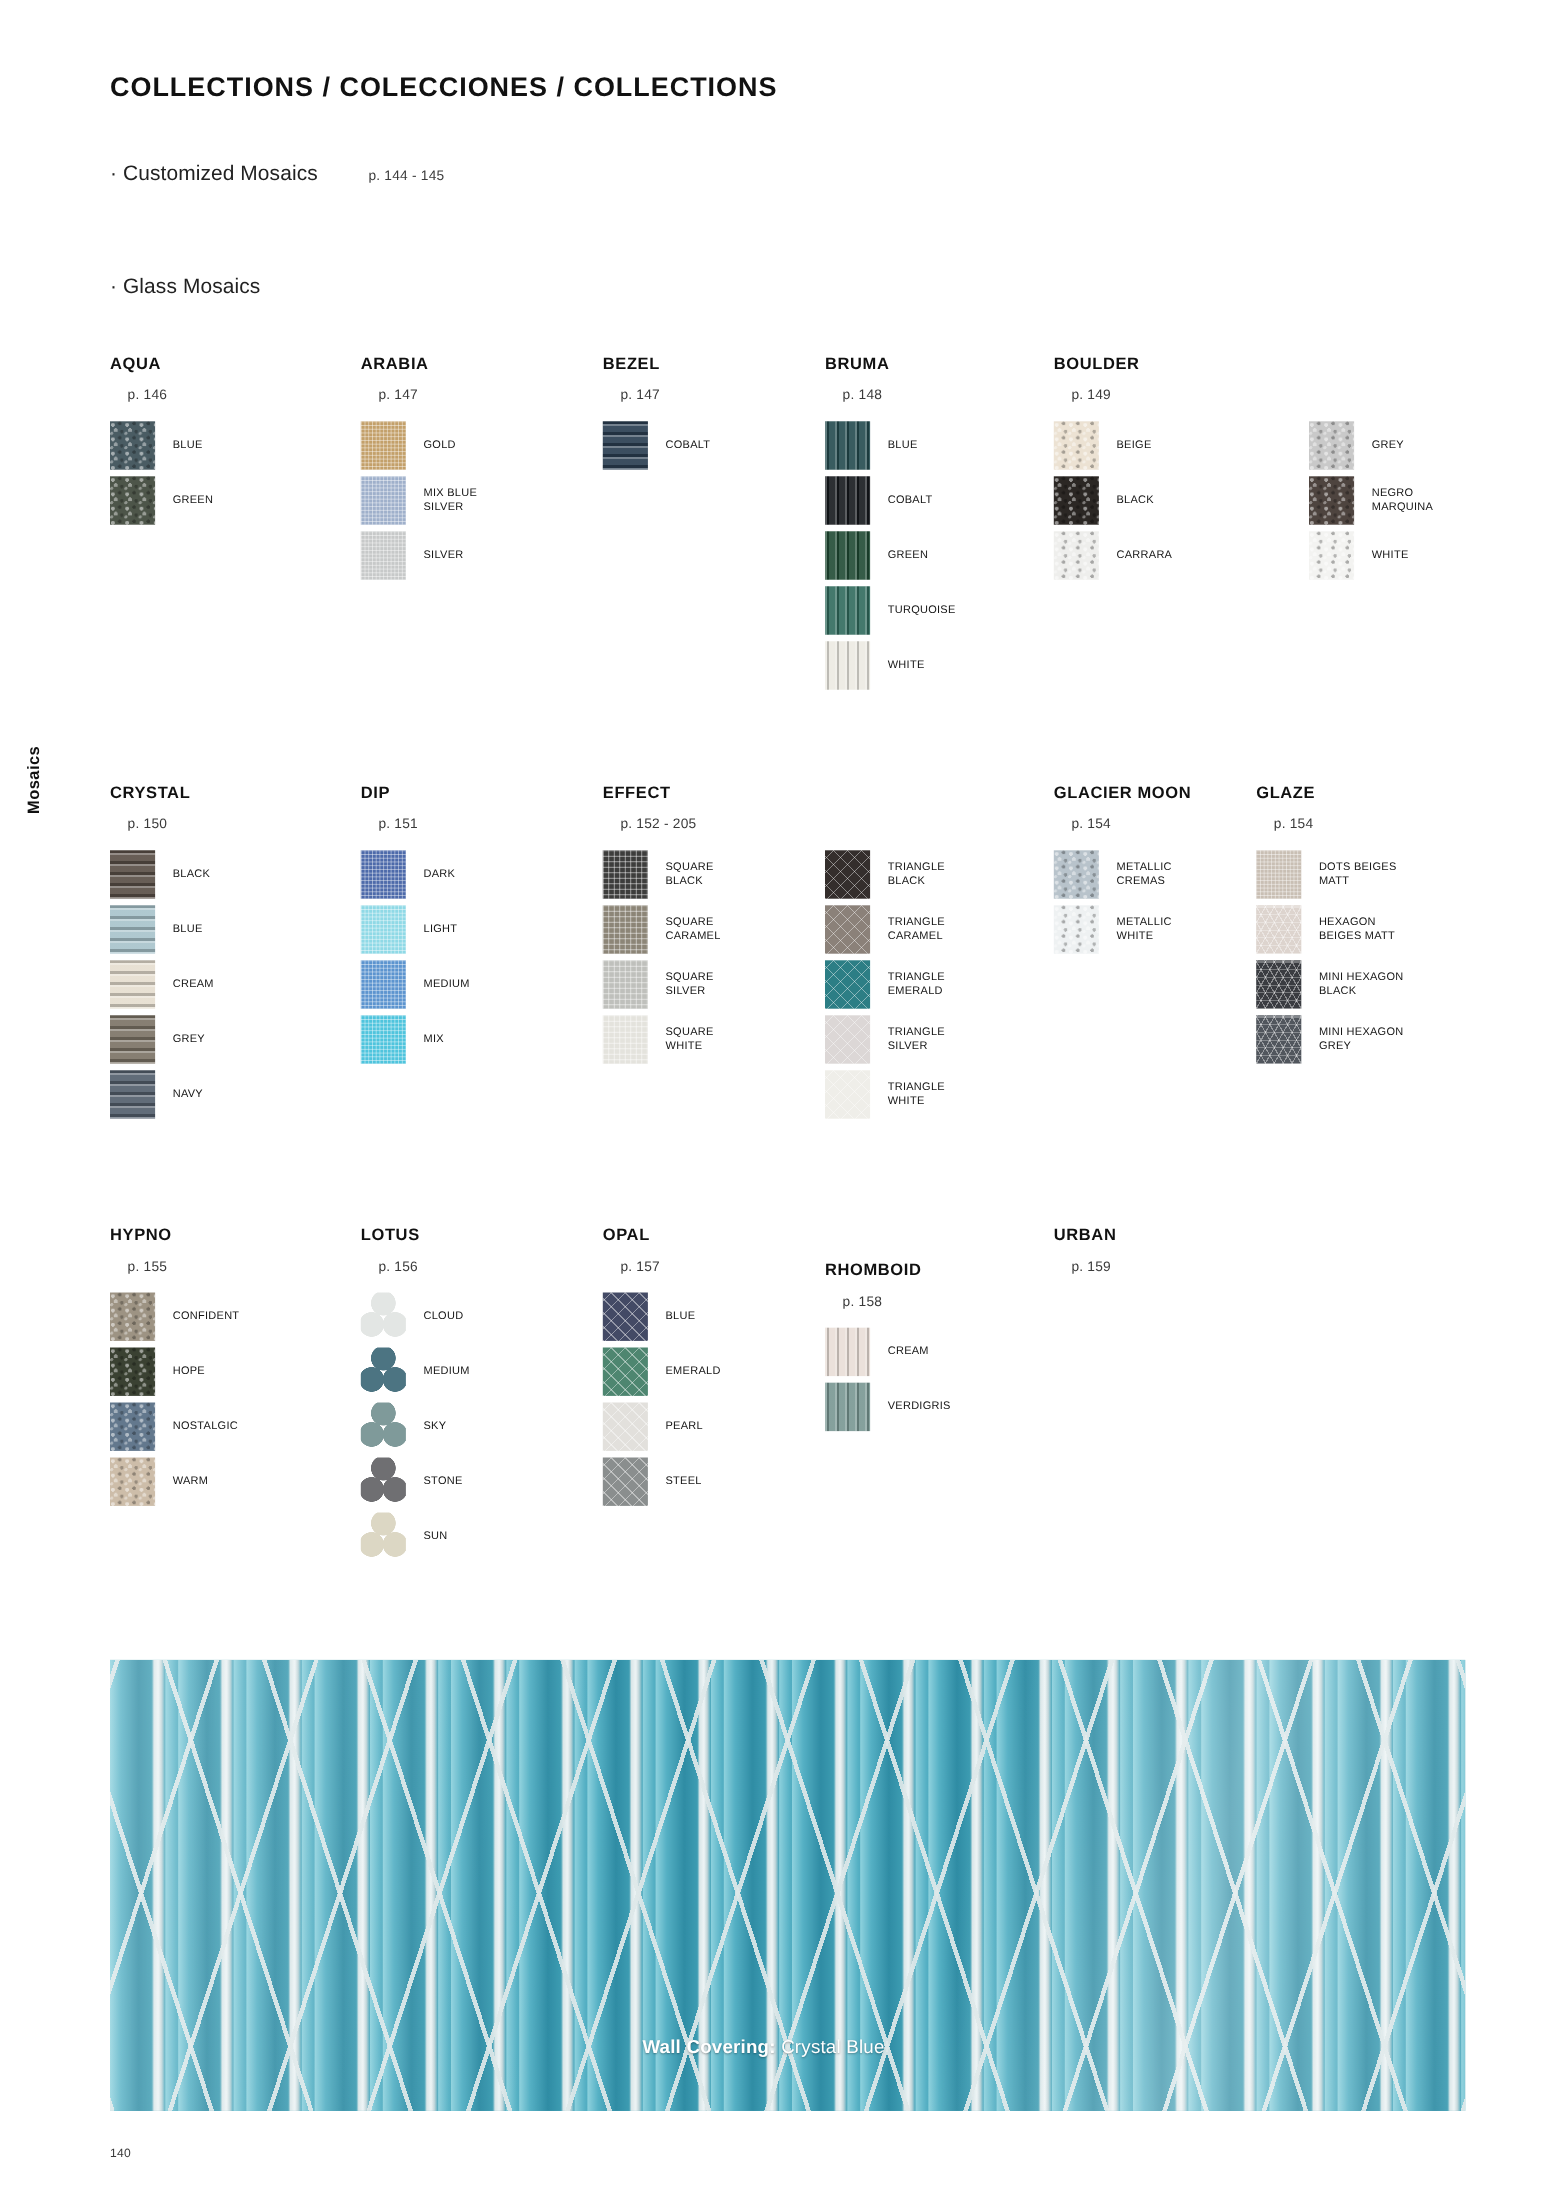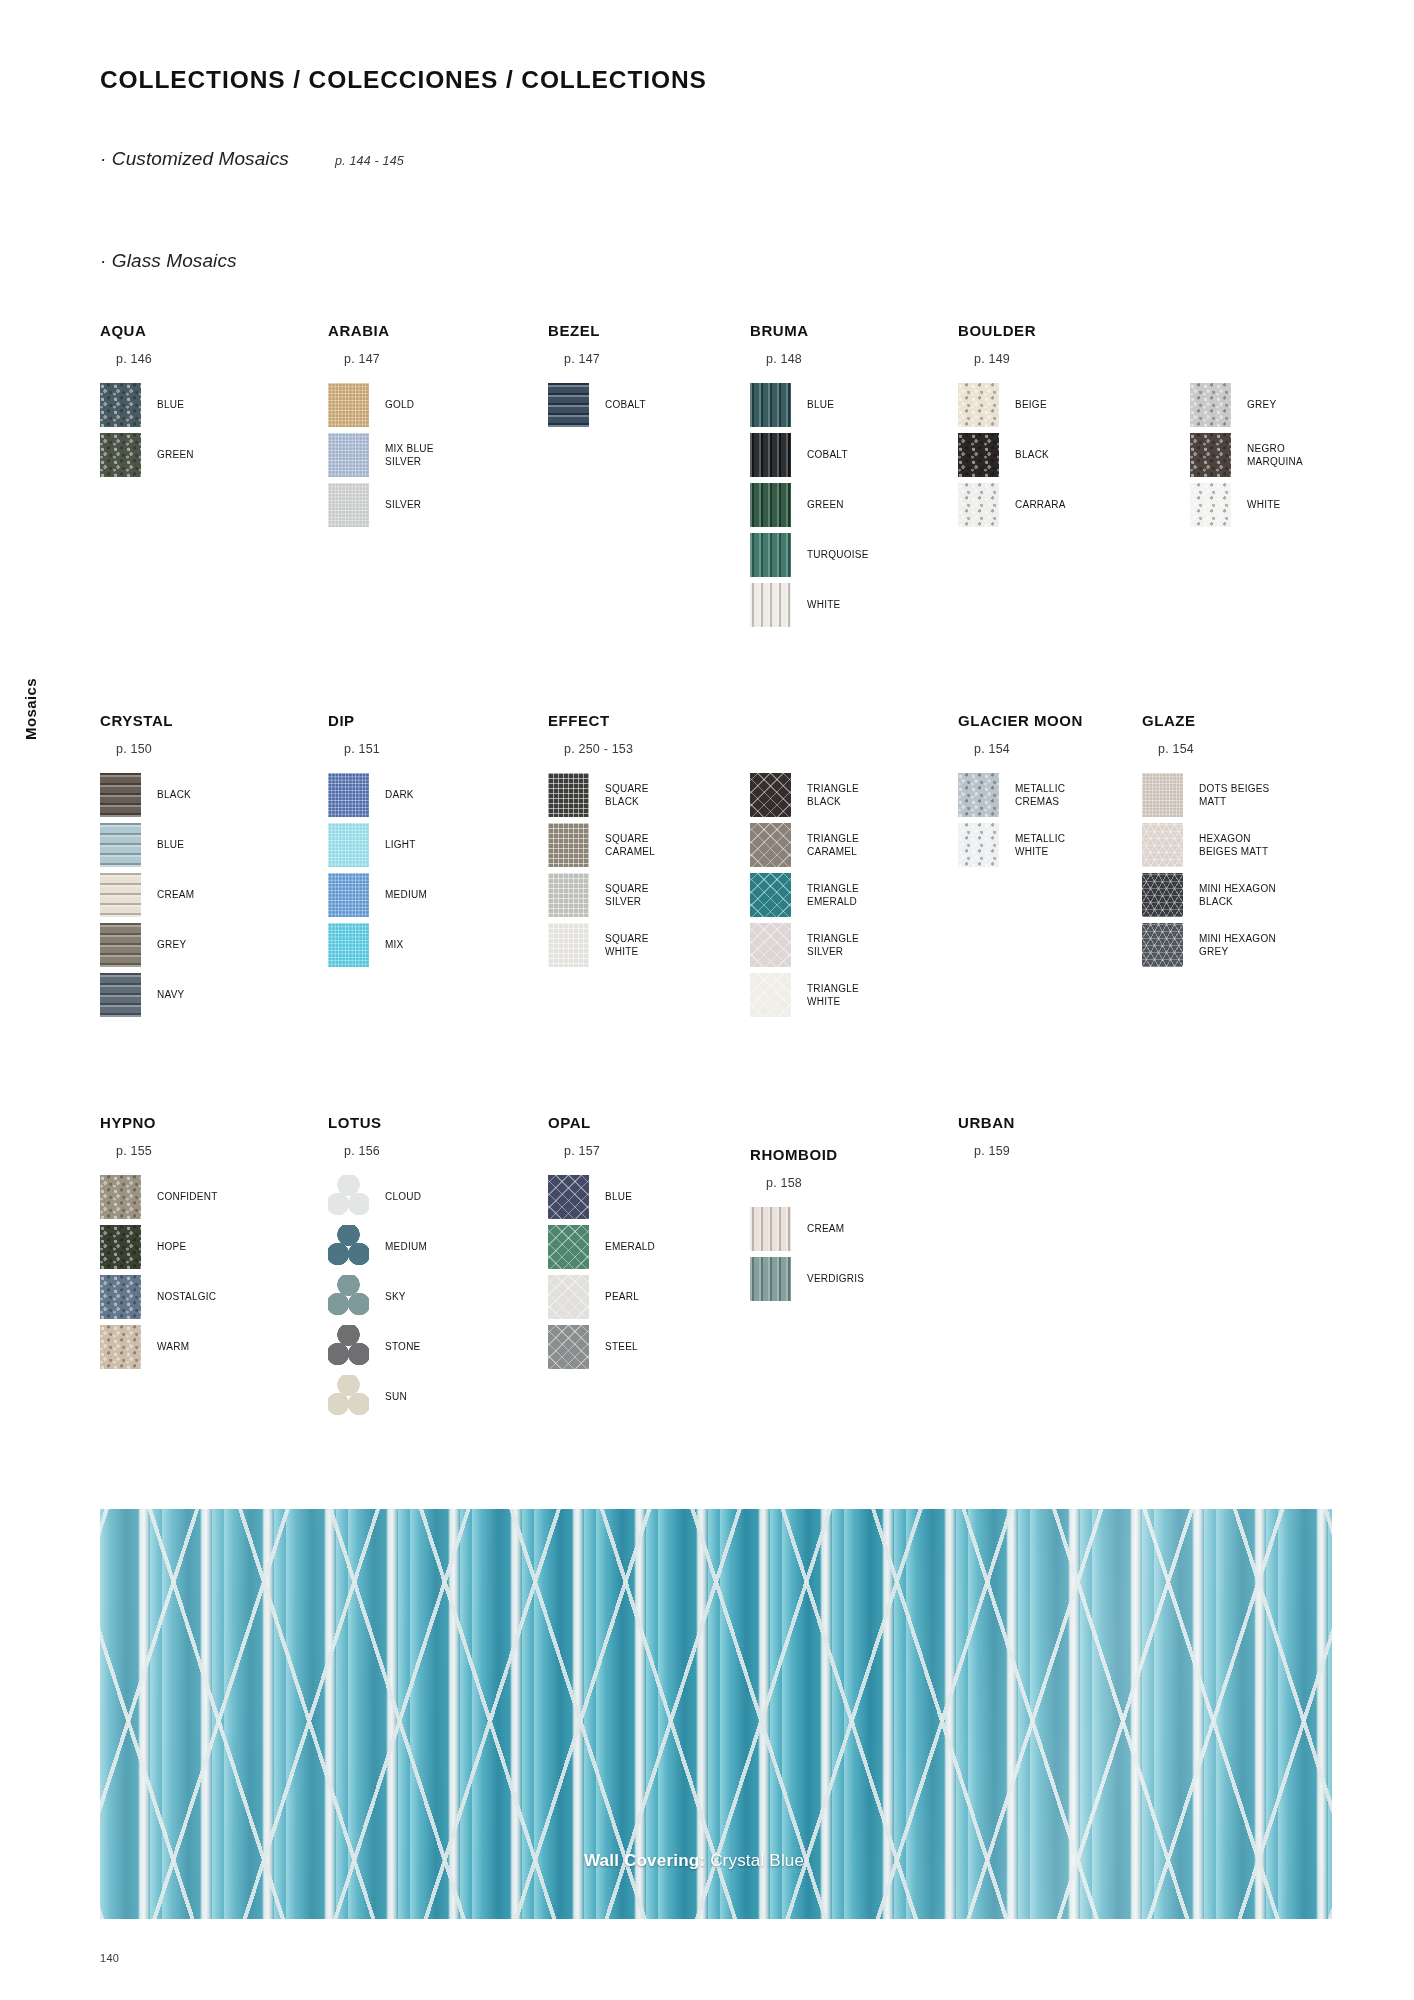--- a/index.html
+++ b/index.html
@@ -46,21 +46,20 @@
     font-weight: 700;
     letter-spacing: .9px;
     color: #111;
     white-space: nowrap;
   }
 
   .group-row {
     position: absolute;
     display: flex;
     align-items: baseline;
-    font-style: italic;
   }
   .group-label {
     font-size: 19px;
     font-weight: 400;
     color: #222;
     letter-spacing: .1px;
   }
   .group-pages {
     font-size: 12.5px;
     color: #3b3b3b;
@@ -390,21 +389,21 @@
             <div class="sw-label">MEDIUM</div>
           </div>
           <div class="swatch-row">
             <div class="sw tex-grid-fine" style="background-color: rgb(79, 196, 221);"></div>
             <div class="sw-label">MIX</div>
           </div>
         </div>
       </div>
       <div class="block" style="left: 448px; top: 712px;">
         <div class="block-title">EFFECT</div>
-        <div class="block-page">p. 250 - 153</div>
+        <div class="block-page">p. 152 - 205</div>
         <div class="swatches">
           <div class="swatch-row">
             <div class="sw tex-grid" style="background-color: rgb(61, 61, 60);"></div>
             <div class="sw-label">SQUARE
 BLACK</div>
           </div>
           <div class="swatch-row">
             <div class="sw tex-grid" style="background-color: rgb(140, 133, 119);"></div>
             <div class="sw-label">SQUARE
 CARAMEL</div>

